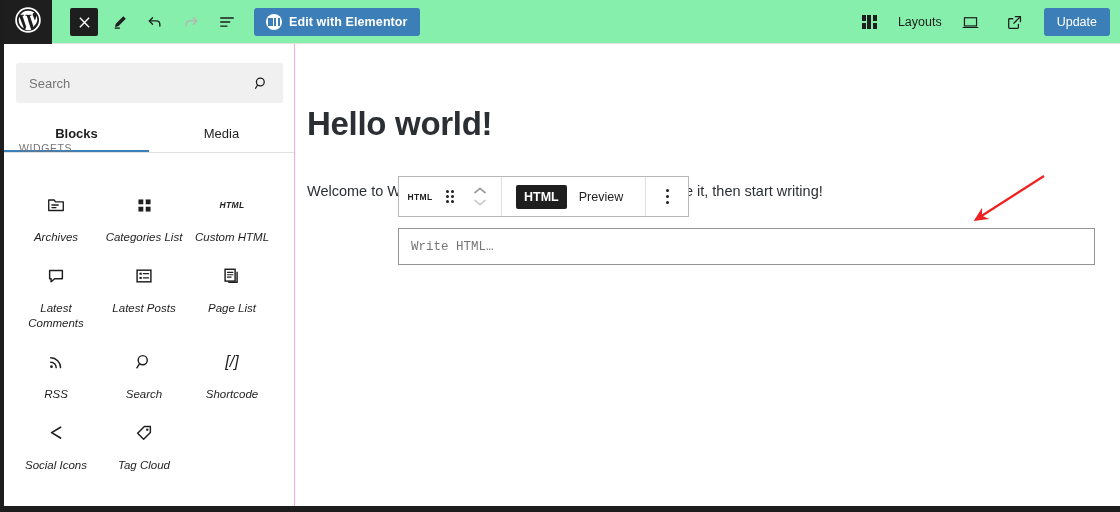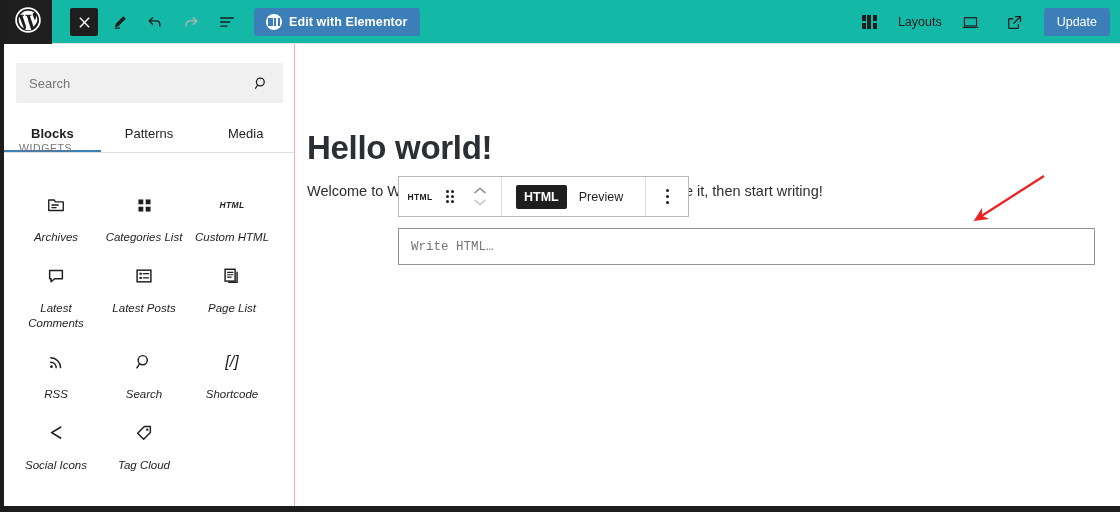--- a/index.html
+++ b/index.html
@@ -30,21 +30,21 @@
     height: 506px;
     background: #fff;
     overflow: hidden;
   }
 
   
   .topbar {
     position: absolute;
     left: 0; top: 0;
     width: 1116px; height: 44px;
-    background: #14b8a6;
+    background: #86efac;
     border-bottom: 1px solid #e0e0e0;
     box-sizing: border-box;
   }
   .wp-logo-box {
     position: absolute;
     left: 0; top: 0;
     width: 48px; height: 44px;
     background: #1e1e1e;
     display: flex;
     align-items: center;
@@ -261,21 +261,20 @@
     height: 462px;
     background: #fff;
   }
   .post-title {
     position: absolute;
     left: 11px; top: 61px;
     font-size: 33px;
     font-weight: bold;
     color: #2b2f33;
     letter-spacing: -.3px;
-    margin-top: 24px;
   }
   .post-paragraph {
     position: absolute;
     left: 11px; top: 139px;
     width: 800px;
     font-size: 14.5px;
     color: #2b2f33;
     white-space: nowrap;
   }
 
@@ -481,21 +480,20 @@
       <span class="search-ico">
         <svg width="17" height="17" viewBox="0 0 20 20" fill="none">
           <circle cx="8.6" cy="8.2" r="4.6" stroke="#1e1e1e" stroke-width="1.5"></circle>
           <path d="M5.4 11.8L3 15.6" stroke="#1e1e1e" stroke-width="1.5" stroke-linecap="round"></path>
         </svg>
       </span>
     </div>
 
     <div class="tabs">
       <div class="tab active">Blocks</div>
-      <div class="tab">Patterns</div>
       <div class="tab">Media</div>
     </div>
 
     <div class="widgets-label">WIDGETS</div>
 
     <div class="widget-grid">
 
       <div class="widget-item">
         <span class="widget-ico">
           <svg width="20" height="20" viewBox="0 0 22 22" fill="none">

